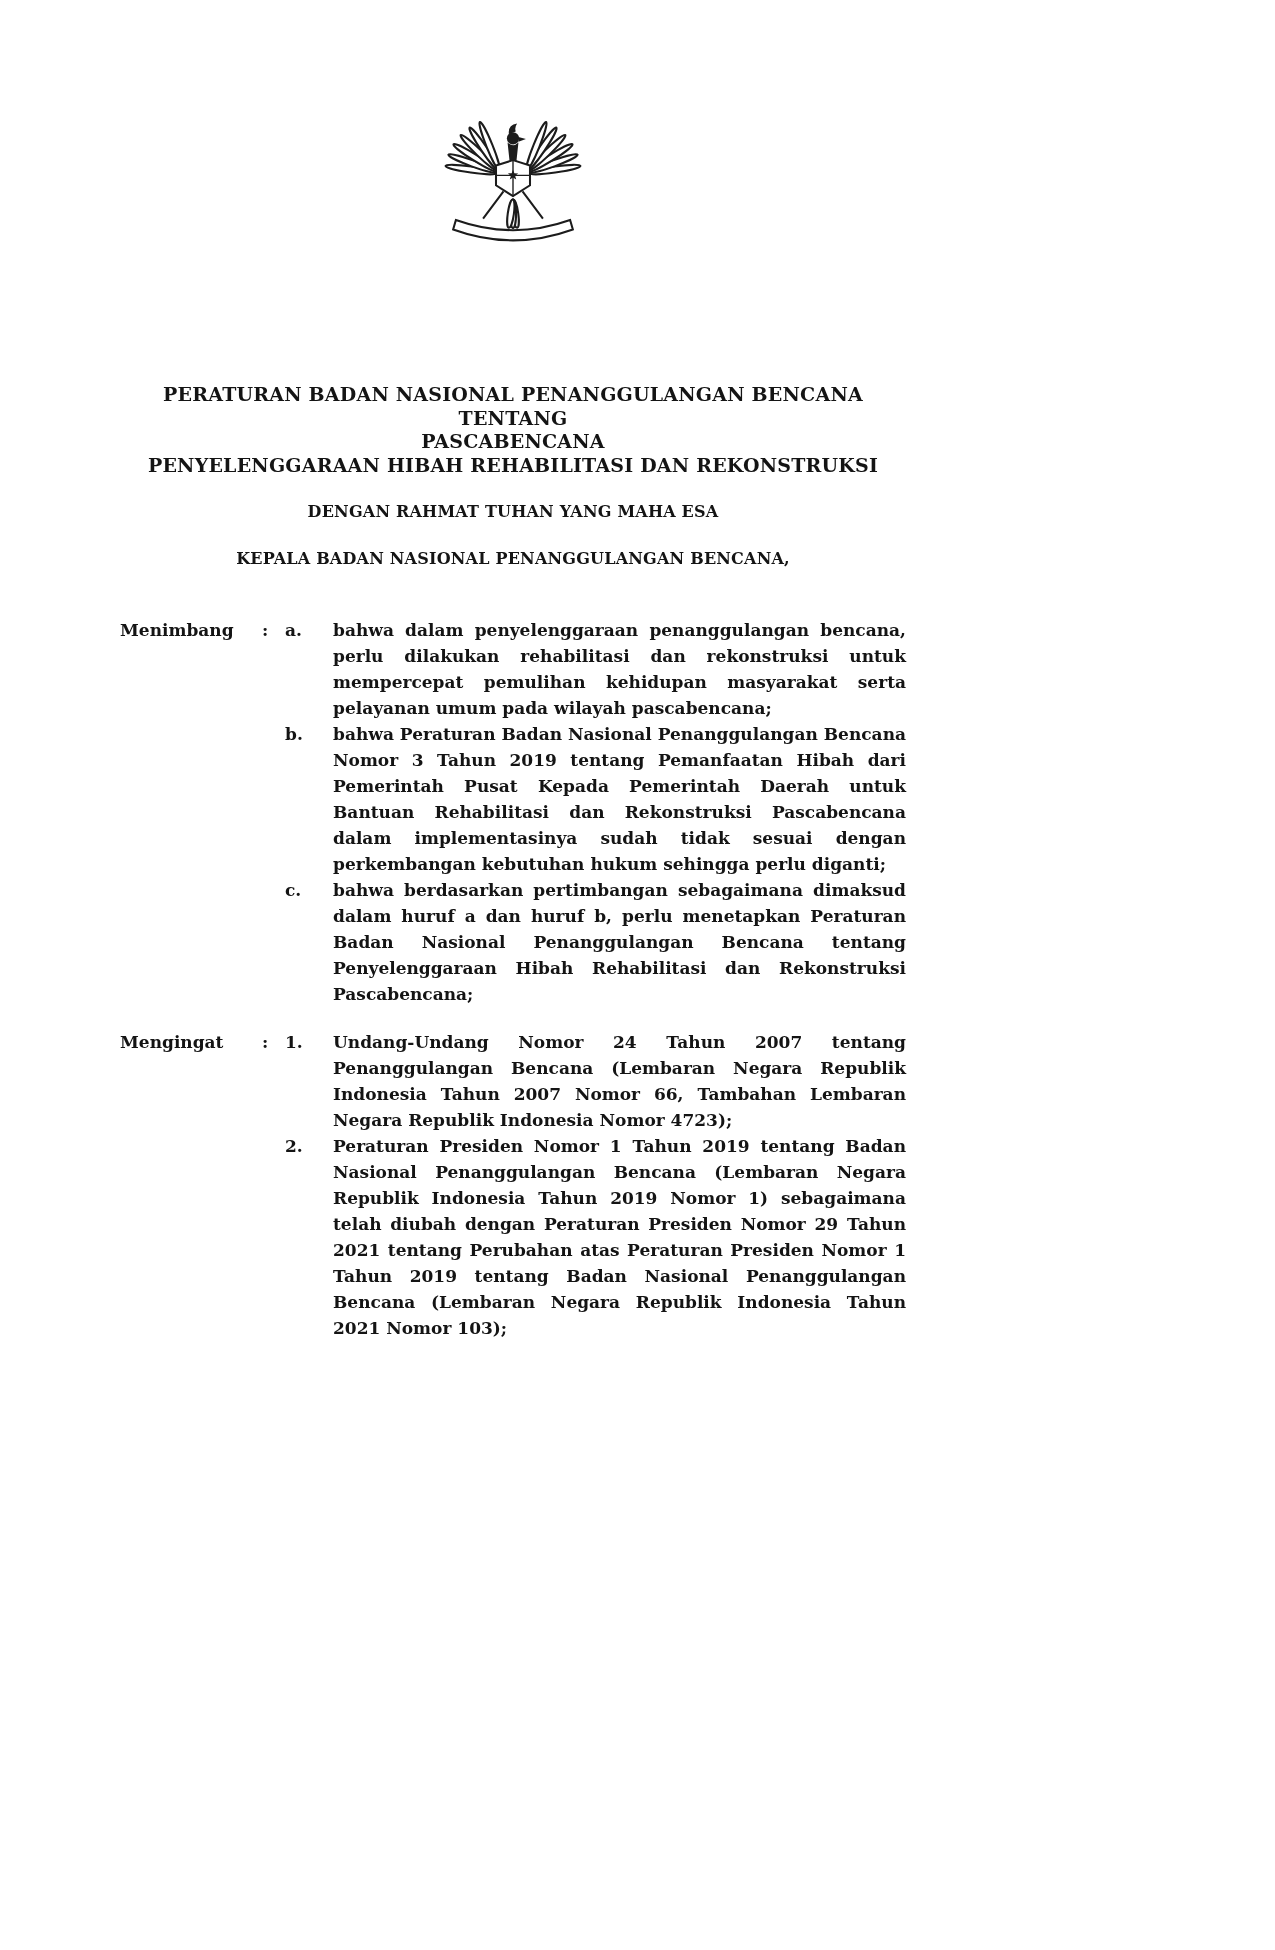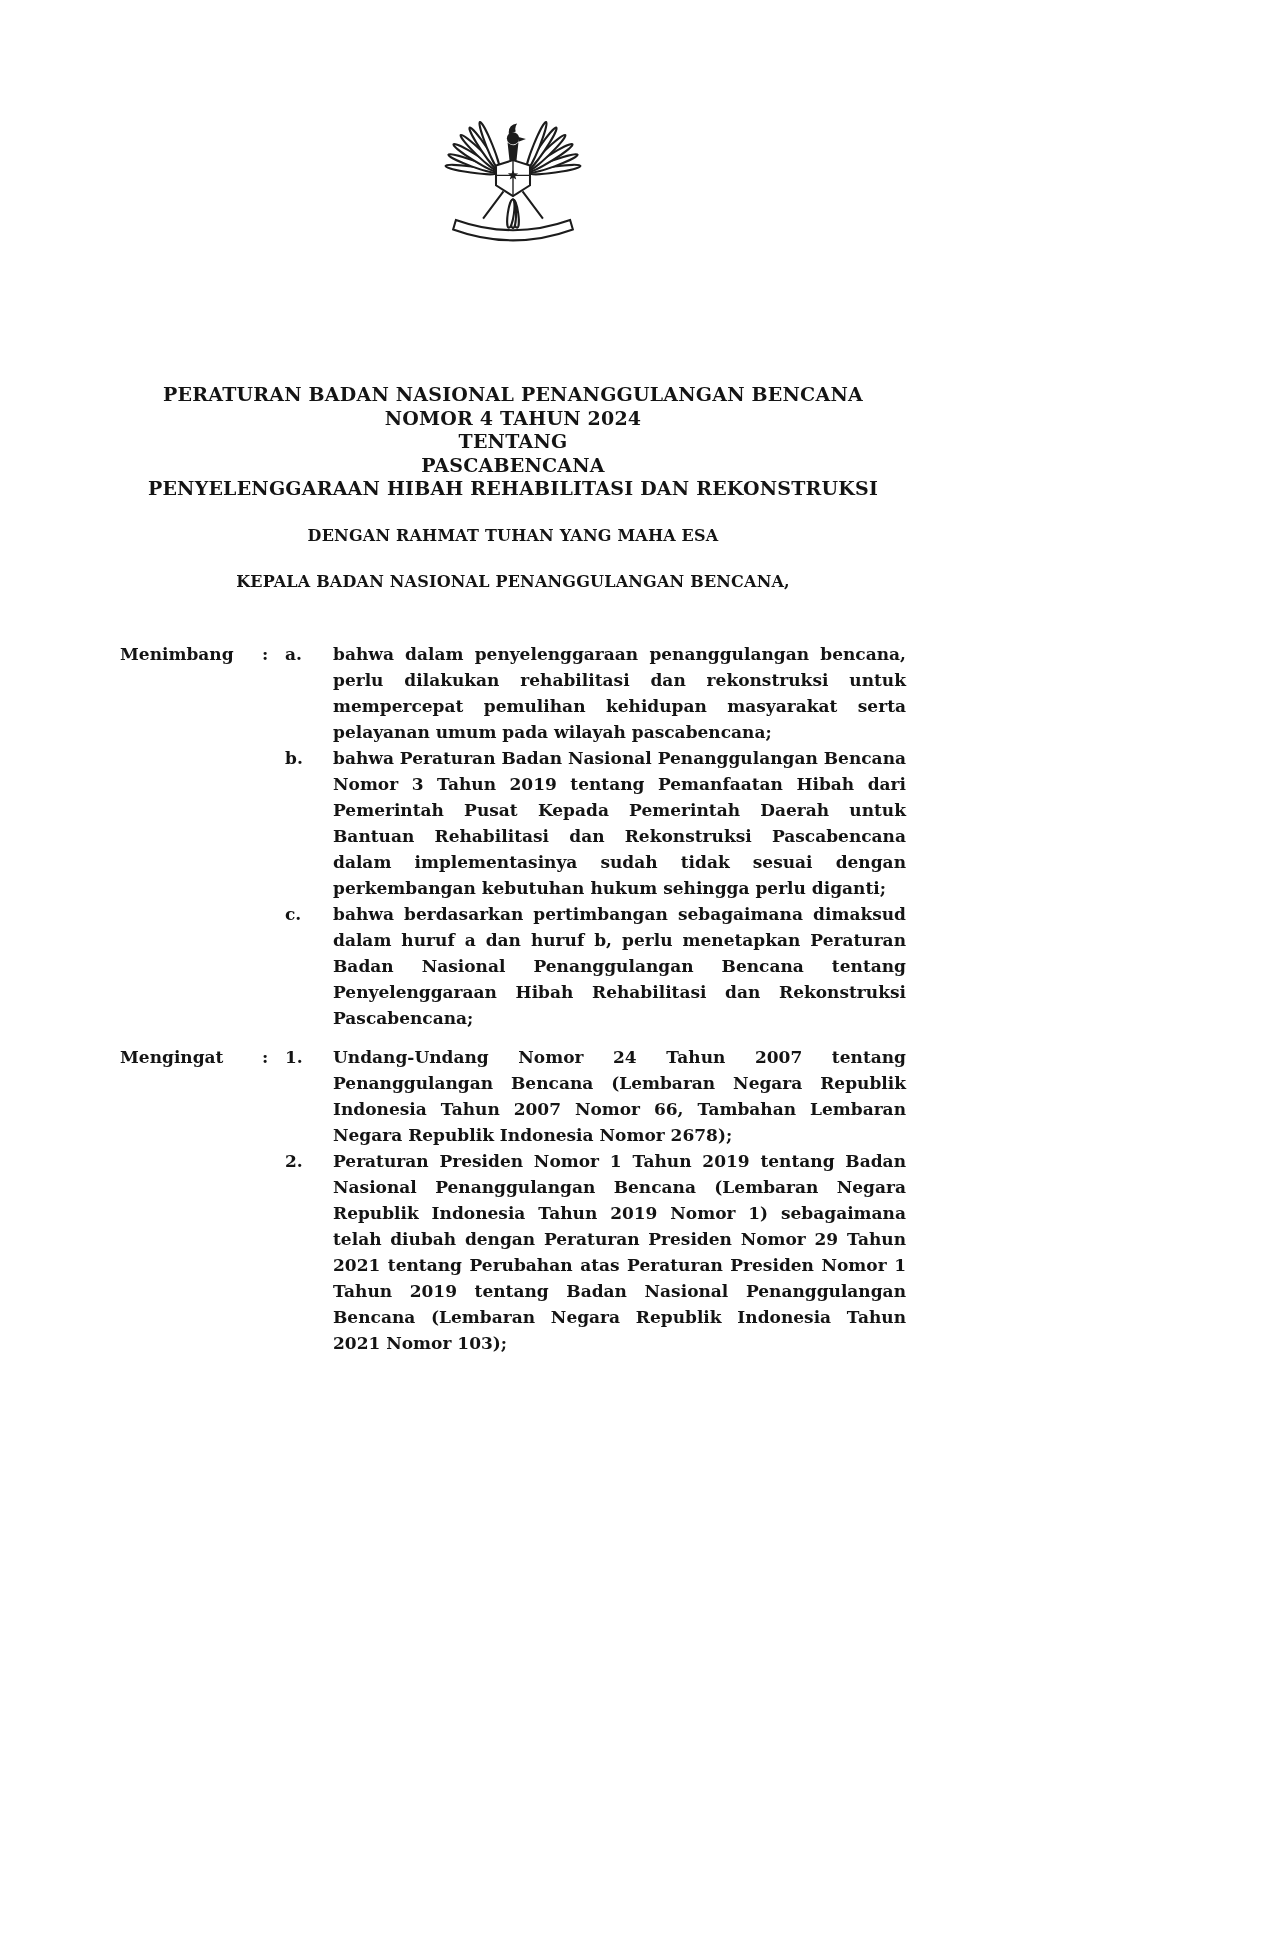--- a/index.html
+++ b/index.html
@@ -51,21 +51,21 @@
   .invocation { margin-top: 23px; }
   .issuer     { margin-top: 23px; }
 
   .section {
     display: flex;
     align-items: flex-start;
     font-size: 17px;
     line-height: 26px;
   }
   .section-first  { margin-top: 47px; }
-  .section-second { margin-top: 13px; }
+  .section-second { margin-top: 22px; }
   .sec-label {
     width: 142px;
     flex: none;
   }
   .sec-colon {
     width: 23px;
     flex: none;
   }
   .sec-items { flex: 1; }
   .item { display: flex; }
@@ -121,21 +121,20 @@
         <path d="M110 84 L135 92 L135 121 L110 137 L85 121 L85 92 Z" fill="#ffffff" stroke="#1c1c1c" stroke-width="3"></path>
         <path d="M85 106.5 H135 M110 84 V137" stroke="#1c1c1c" stroke-width="2" fill="none"></path>
         <polygon points="110,98 112,103.3 117.6,103.5 113.2,107 114.7,112.5 110,109.4 105.3,112.5 106.8,107 102.4,103.5 108,103.3" fill="#1c1c1c"></polygon>
 
         <path d="M26 172 Q110 202 194 172 L198 186 Q110 218 22 186 Z" fill="#ffffff" stroke="#1c1c1c" stroke-width="3"></path>
       </svg>
     </div>
 
     <div class="title-block">
       <div class="title-line">PERATURAN BADAN NASIONAL PENANGGULANGAN BENCANA</div>
-      <div class="title-line">NOMOR 4 TAHUN 2024</div>
       <div class="title-line">TENTANG</div>
       <div class="title-line">PASCABENCANA</div>
       <div class="title-line">PENYELENGGARAAN HIBAH REHABILITASI DAN REKONSTRUKSI</div>
     </div>
 
     <div class="center-line invocation">DENGAN RAHMAT TUHAN YANG MAHA ESA</div>
 
     <div class="center-line issuer">KEPALA BADAN NASIONAL PENANGGULANGAN BENCANA,</div>
 
     <div class="section section-first">
@@ -156,21 +155,21 @@
         </div>
       </div>
     </div>
 
     <div class="section section-second">
       <div class="sec-label">Mengingat</div>
       <div class="sec-colon">:</div>
       <div class="sec-items">
         <div class="item">
           <div class="marker">1.</div>
-          <div class="text">Undang-Undang Nomor 24 Tahun 2007 tentang Penanggulangan Bencana (Lembaran Negara Republik Indonesia Tahun 2007 Nomor 66, Tambahan Lembaran Negara Republik Indonesia Nomor 2678);</div>
+          <div class="text">Undang-Undang Nomor 24 Tahun 2007 tentang Penanggulangan Bencana (Lembaran Negara Republik Indonesia Tahun 2007 Nomor 66, Tambahan Lembaran Negara Republik Indonesia Nomor 4723);</div>
         </div>
         <div class="item">
           <div class="marker">2.</div>
           <div class="text">Peraturan Presiden Nomor 1 Tahun 2019 tentang Badan Nasional Penanggulangan Bencana (Lembaran Negara Republik Indonesia Tahun 2019 Nomor 1) sebagaimana telah diubah dengan Peraturan Presiden Nomor 29 Tahun 2021 tentang Perubahan atas Peraturan Presiden Nomor 1 Tahun 2019 tentang Badan Nasional Penanggulangan Bencana (Lembaran Negara Republik Indonesia Tahun 2021 Nomor 103);</div>
         </div>
       </div>
     </div>
 
   </div>
 </div>

